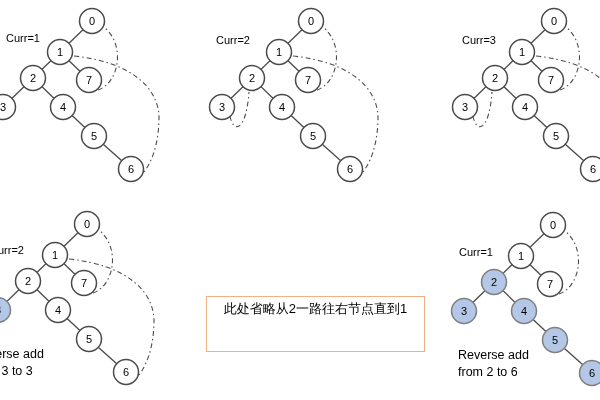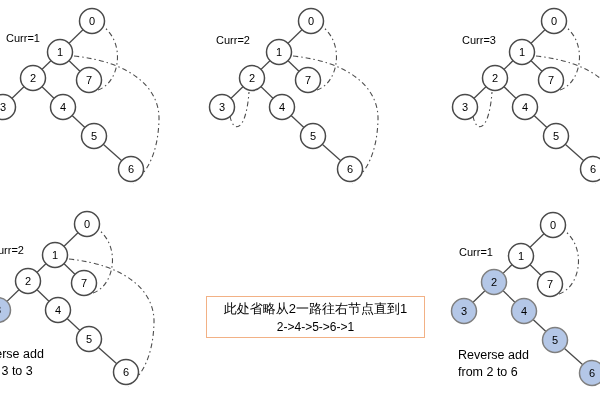--- a/index.html
+++ b/index.html
@@ -13,21 +13,21 @@
   .frame{position:absolute;}
   .frame svg{overflow:visible;display:block;}
   .node-circle{stroke-width:1.5;}
   .tree-edge{stroke-width:1.3;fill:none;}
   .thread-arc{fill:none;stroke-width:1.1;stroke-dasharray:5 3 1.5 3;}
   .node-label{font:11px "Liberation Sans",sans-serif;text-anchor:middle;}
   .curr-label{font:11px "Liberation Sans",sans-serif;}
   .note-text{font:12.5px "Liberation Sans",sans-serif;}
   .note-box{
     position:absolute;
-    left:206px;top:296px;width:219px;height:42px;
+    left:206px;top:296px;width:219px;height:56px;
     border:1px solid #f2b185;
     background:#ffffff;
     text-align:center;
     box-sizing:border-box;
   }
   .note-box .line1{font-size:13px;line-height:20px;margin-top:2px;white-space:nowrap;}
   .note-box .line2{font-size:12px;line-height:16px;}
 </style>
 </head>
 <body>
@@ -295,15 +295,14 @@
             </g>
           </g>
           <text x="17" y="52" class="curr-label" fill="#000000">Curr=1</text>
           <text x="16" y="155" class="note-text" fill="#000000">Reverse add</text>
           <text x="16" y="172" class="note-text" fill="#000000">from 2 to 6</text>
         </svg>
       </div>
     </div>
   <div class="note-box" style="border-color: rgb(242, 177, 133);">
     <div class="line1">此处省略从2一路往右节点直到1</div>
-    <div class="line2">2-&gt;4-&gt;5-&gt;6-&gt;1</div>
   </div>
 </div>
 
 </body></html>

